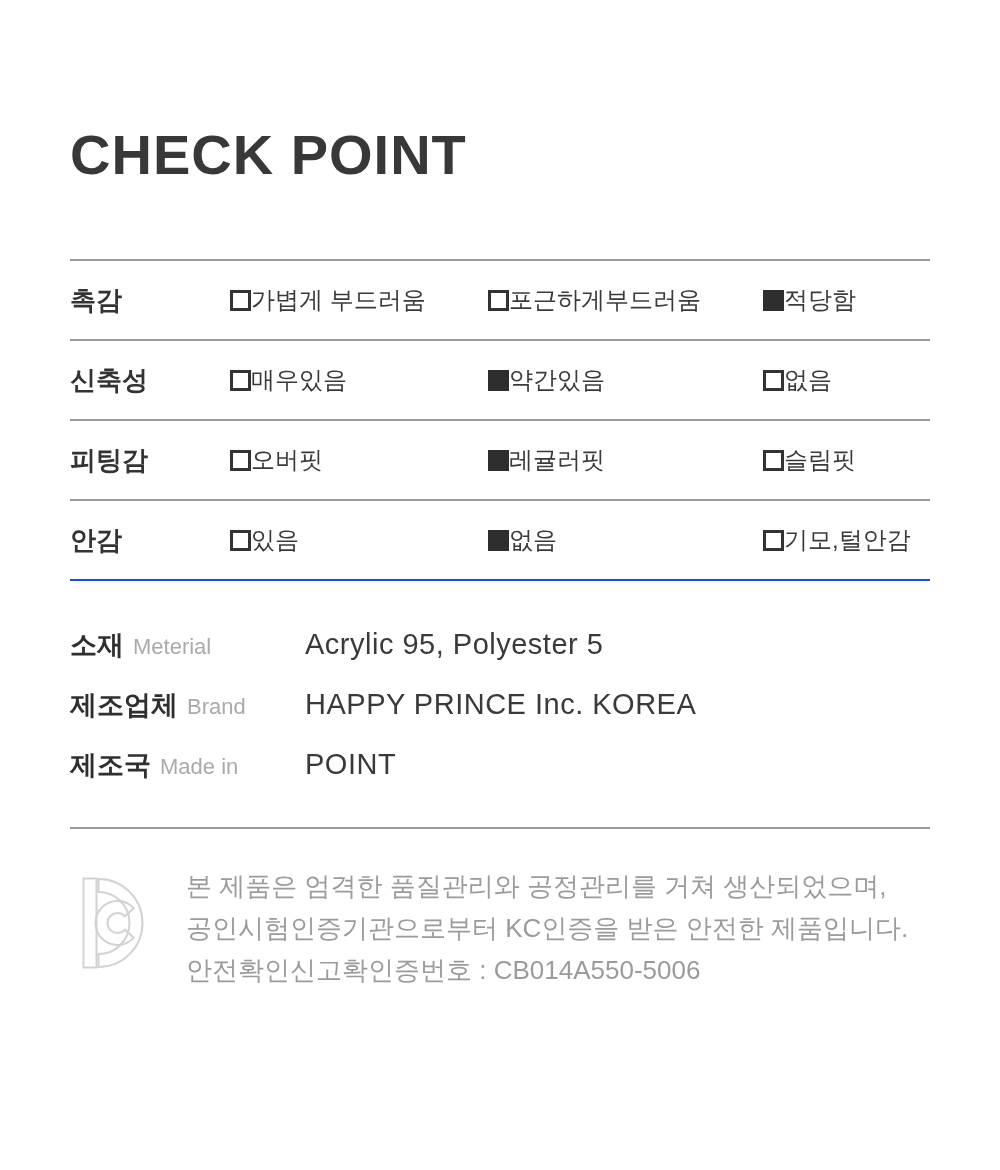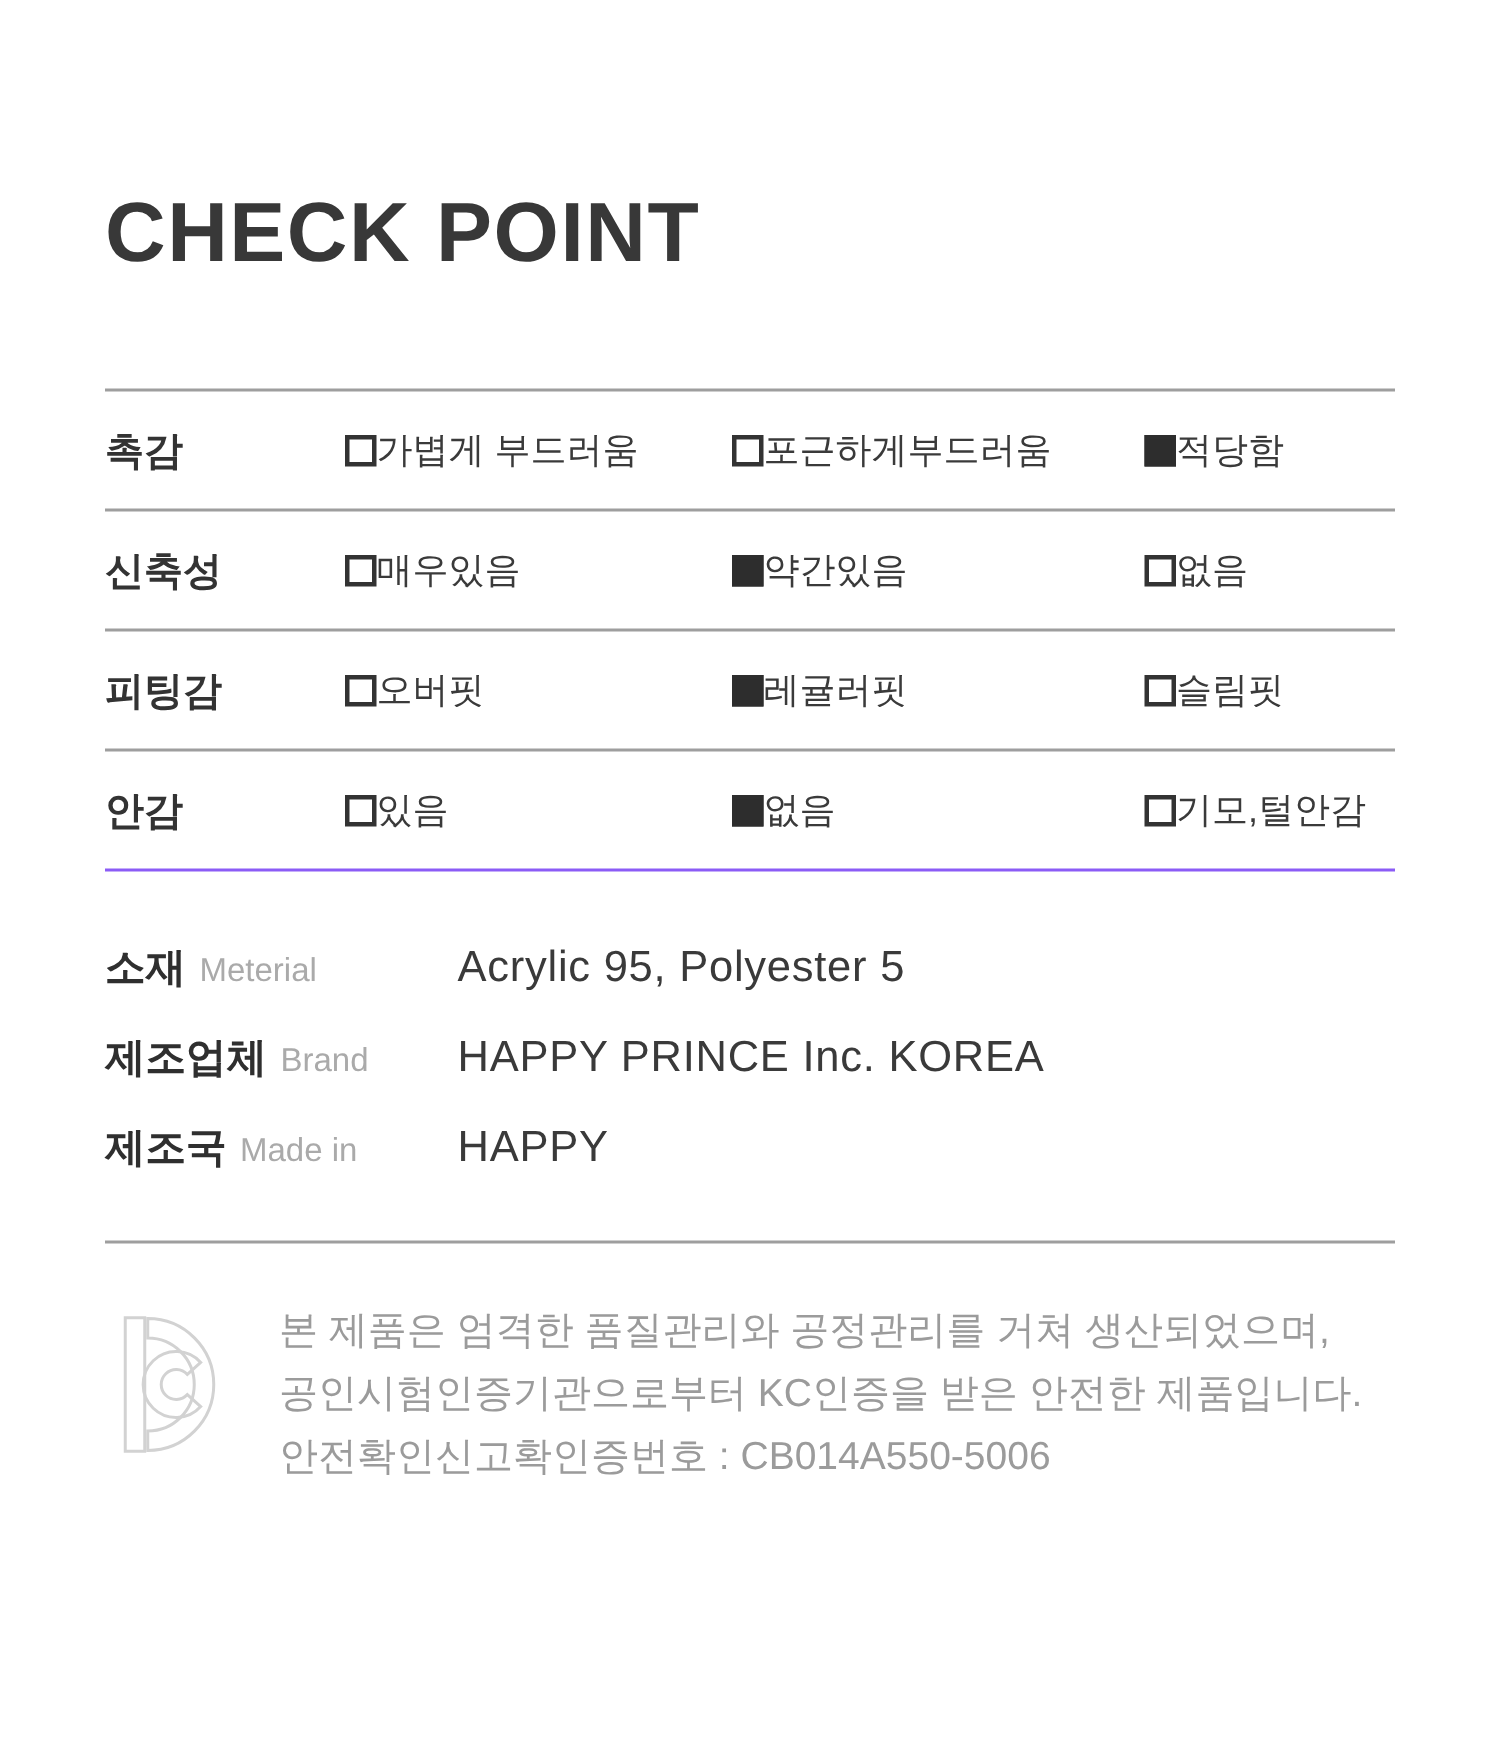--- a/index.html
+++ b/index.html
@@ -20,21 +20,21 @@
     padding-top:122px;
     font-size:56px;
     font-weight:800;
     letter-spacing:1px;
     color:#383838;
   }
 
   
   .check-table {
     margin-top:72px;
-    border-bottom:2px solid #8b5cf6;
+    border-bottom:2px solid #1d4ed8;
   }
   .check-row {
     display:grid;
     grid-template-columns:160px 258px 275px auto;
     align-items:center;
     height:80px;
     border-top:2px solid #9e9e9e;
   }
   .row-label {
     font-size:26px;
@@ -194,21 +194,21 @@
       <div class="mat-row">
         <div class="mat-label">
           <span class="mat-label-ko">제조업체</span><span class="mat-label-en">Brand</span>
         </div>
         <div class="mat-value">HAPPY PRINCE Inc. KOREA</div>
       </div>
       <div class="mat-row">
         <div class="mat-label">
           <span class="mat-label-ko">제조국</span><span class="mat-label-en">Made in</span>
         </div>
-        <div class="mat-value">HAPPY</div>
+        <div class="mat-value">POINT</div>
       </div>
     </div>
 
     <div class="divider"></div>
 
     <div class="kc-section">
       <svg class="kc-logo" width="62" height="92" viewBox="0 0 62 92" fill="none" stroke="#d2d2d2" stroke-width="2">
         <rect x="1.5" y="1.5" width="13" height="89"></rect>
         <path d="M16.5 2 A44 44 0 0 1 16.5 90 L16.5 77 A31 31 0 0 0 16.5 15 Z"></path>
         <path d="M51.8 31.3 A22 22 0 1 0 51.8 60.7 L42.9 52.7 A10 10 0 1 1 42.9 39.3 Z"></path>

